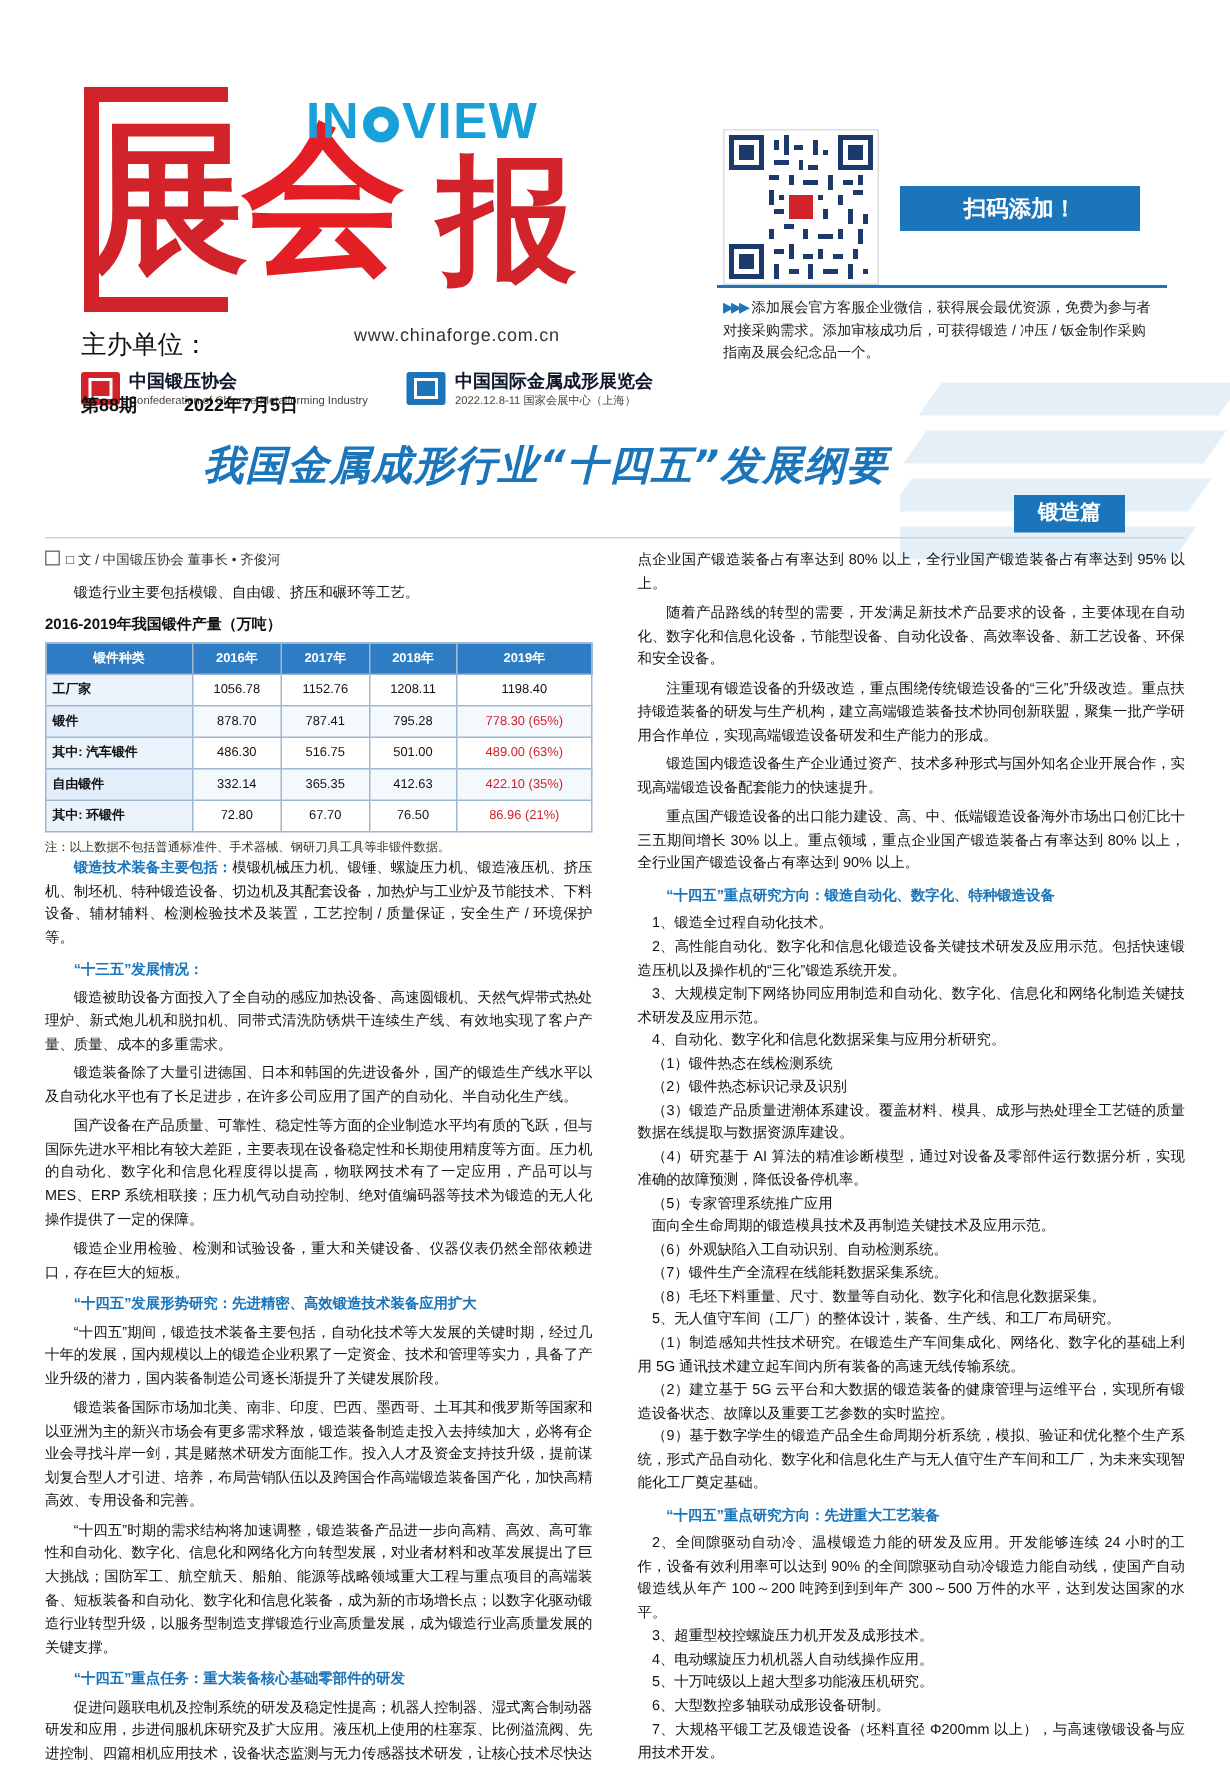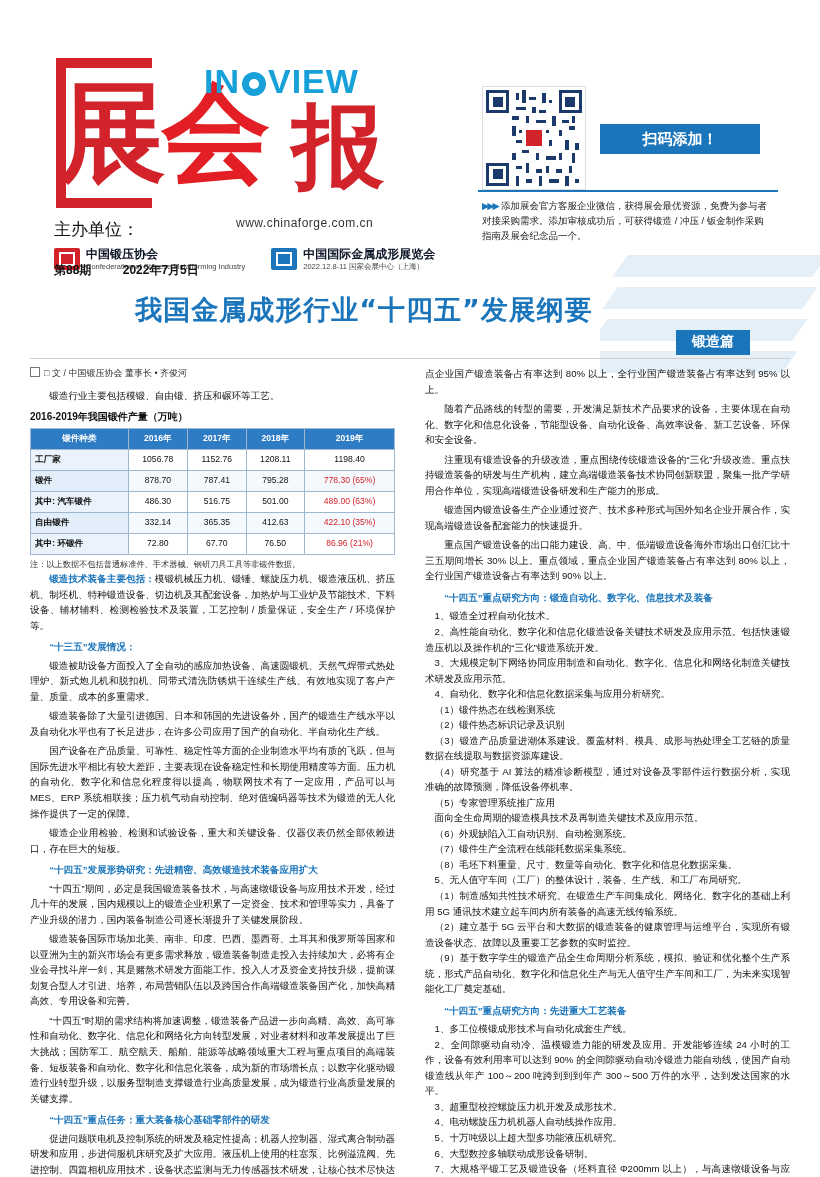--- a/index.html
+++ b/index.html
@@ -51,21 +51,21 @@
   
   .qrbox{position:absolute;left:482px;top:86px;width:104px;height:104px;background:#fff;padding:3px;border:1px solid #ddd;box-sizing:border-box;}
   .qrcanvas{width:100%;height:100%;}
   .scanbar{position:absolute;left:600px;top:124px;width:160px;height:30px;background:#1b75bb;color:#fff;
     font-size:15px;font-weight:bold;display:flex;align-items:center;justify-content:center;}
   .qrnote{position:absolute;left:482px;top:198px;width:290px;font-size:9.5px;line-height:1.6;color:#222;}
   .qrnote .arrows{color:#1b75bb;letter-spacing:-2px;margin-right:3px;}
   .bluerule{position:absolute;left:478px;top:190px;width:300px;height:2px;background:#1b75bb;}
 
   
-  .headline{position:absolute;left:0;top:292px;width:728px;text-align:center;}
+  .headline{position:absolute;left:0;top:292px;width:728px;text-align:center;font-style:italic;}
   .headline h1{
     margin:0;font-size:27px;color:#1b75bb;font-weight:bold;letter-spacing:1px;
     font-family:"DejaVu Sans","Liberation Sans",sans-serif;
   }
   .subtag{position:absolute;right:70px;top:330px;background:#1b75bb;color:#fff;font-size:14px;
     padding:3px 16px 4px 16px;font-weight:bold;}
   .subtag::after{content:"";position:absolute;left:-10px;top:0;border-top:0 solid transparent;}
   .ruleline{position:absolute;left:30px;top:358px;width:760px;height:1px;background:#cfcfcf;}
 
   
@@ -281,36 +281,36 @@
       </table>
       <div class="note">注：以上数据不包括普通标准件、手术器械、钢研刀具工具等非锻件数据。</div>
 
       <p><b class="sec" style="display:inline;text-indent:0">锻造技术装备主要包括：</b><span>模锻机械压力机、锻锤、螺旋压力机、锻造液压机、挤压机、制坯机、特种锻造设备、切边机及其配套设备，加热炉与工业炉及节能技术、下料设备、辅材辅料、检测检验技术及装置，工艺控制 / 质量保证，安全生产 / 环境保护等。</span></p>
       <div class="sec">“十三五”发展情况：</div>
       <p>锻造被助设备方面投入了全自动的感应加热设备、高速圆锻机、天然气焊带式热处理炉、新式炮儿机和脱扣机、同带式清洗防锈烘干连续生产线、有效地实现了客户产量、质量、成本的多重需求。</p>
       <p>锻造装备除了大量引进德国、日本和韩国的先进设备外，国产的锻造生产线水平以及自动化水平也有了长足进步，在许多公司应用了国产的自动化、半自动化生产线。</p>
       <p>国产设备在产品质量、可靠性、稳定性等方面的企业制造水平均有质的飞跃，但与国际先进水平相比有较大差距，主要表现在设备稳定性和长期使用精度等方面。压力机的自动化、数字化和信息化程度得以提高，物联网技术有了一定应用，产品可以与 MES、ERP 系统相联接；压力机气动自动控制、绝对值编码器等技术为锻造的无人化操作提供了一定的保障。</p>
       <p>锻造企业用检验、检测和试验设备，重大和关键设备、仪器仪表仍然全部依赖进口，存在巨大的短板。</p>
       <div class="sec">“十四五”发展形势研究：先进精密、高效锻造技术装备应用扩大</div>
-      <p>“十四五”期间，必定是我国锻造装备技术，与高速镦锻设备与应用技术开发，经过几十年的发展，国内规模以上的锻造企业积累了一定资金、技术和管理等实力，具备了产业升级的潜力，国内装备制造公司逐长渐提升了关键发展阶段。</p>
+      <p>“十四五”期间，锻造技术装备主要包括，自动化技术等大发展的关键时期，经过几十年的发展，国内规模以上的锻造企业积累了一定资金、技术和管理等实力，具备了产业升级的潜力，国内装备制造公司逐长渐提升了关键发展阶段。</p>
       <p>锻造装备国际市场加北美、南非、印度、巴西、墨西哥、土耳其和俄罗斯等国家和以亚洲为主的新兴市场会有更多需求释放，锻造装备制造走投入去持续加大，必将有企业会寻找斗岸一剑，其是赌熬术研发方面能工作。投入人才及资金支持技升级，提前谋划复合型人才引进、培养，布局营销队伍以及跨国合作高端锻造装备国产化，加快高精高效、专用设备和完善。</p>
       <p>“十四五”时期的需求结构将加速调整，锻造装备产品进一步向高精、高效、高可靠性和自动化、数字化、信息化和网络化方向转型发展，对业者材料和改革发展提出了巨大挑战；国防军工、航空航天、船舶、能源等战略领域重大工程与重点项目的高端装备、短板装备和自动化、数字化和信息化装备，成为新的市场增长点；以数字化驱动锻造行业转型升级，以服务型制造支撑锻造行业高质量发展，成为锻造行业高质量发展的关键支撑。</p>
       <div class="sec">“十四五”重点任务：重大装备核心基础零部件的研发</div>
       <p>促进问题联电机及控制系统的研发及稳定性提高；机器人控制器、湿式离合制动器研发和应用，步进伺服机床研究及扩大应用。液压机上使用的柱塞泵、比例溢流阀、先进控制、四篇相机应用技术，设备状态监测与无力传感器技术研发，让核心技术尽快达到国际先进水平，实现关键核心部件的自给自足。</p>
 
     </div>
 
     <div class="col colR">
       <p style="text-indent:0">点企业国产锻造装备占有率达到 80% 以上，全行业国产锻造装备占有率达到 95% 以上。</p>
       <p>随着产品路线的转型的需要，开发满足新技术产品要求的设备，主要体现在自动化、数字化和信息化设备，节能型设备、自动化设备、高效率设备、新工艺设备、环保和安全设备。</p>
       <p>注重现有锻造设备的升级改造，重点围绕传统锻造设备的“三化”升级改造。重点扶持锻造装备的研发与生产机构，建立高端锻造装备技术协同创新联盟，聚集一批产学研用合作单位，实现高端锻造设备研发和生产能力的形成。</p>
       <p>锻造国内锻造设备生产企业通过资产、技术多种形式与国外知名企业开展合作，实现高端锻造设备配套能力的快速提升。</p>
       <p>重点国产锻造设备的出口能力建设、高、中、低端锻造设备海外市场出口创汇比十三五期间增长 30% 以上。重点领域，重点企业国产锻造装备占有率达到 80% 以上，全行业国产锻造设备占有率达到 90% 以上。</p>
 
-      <div class="sec">“十四五”重点研究方向：锻造自动化、数字化、信息技术及装备</div>
+      <div class="sec">“十四五”重点研究方向：锻造自动化、数字化、特种锻造设备</div>
       <ol>
         <li>1、锻造全过程自动化技术。</li>
         <li>2、高性能自动化、数字化和信息化锻造设备关键技术研发及应用示范。包括快速锻造压机以及操作机的“三化”锻造系统开发。</li>
         <li>3、大规模定制下网络协同应用制造和自动化、数字化、信息化和网络化制造关键技术研发及应用示范。</li>
         <li>4、自动化、数字化和信息化数据采集与应用分析研究。</li>
         <li>（1）锻件热态在线检测系统</li>
         <li>（2）锻件热态标识记录及识别</li>
         <li>（3）锻造产品质量进潮体系建设。覆盖材料、模具、成形与热处理全工艺链的质量数据在线提取与数据资源库建设。</li>
         <li>（4）研究基于 AI 算法的精准诊断模型，通过对设备及零部件运行数据分析，实现准确的故障预测，降低设备停机率。</li>
         <li>（5）专家管理系统推广应用</li>
@@ -319,21 +319,20 @@
         <li>（7）锻件生产全流程在线能耗数据采集系统。</li>
         <li>（8）毛坯下料重量、尺寸、数量等自动化、数字化和信息化数据采集。</li>
         <li>5、无人值守车间（工厂）的整体设计，装备、生产线、和工厂布局研究。</li>
         <li>（1）制造感知共性技术研究。在锻造生产车间集成化、网络化、数字化的基础上利用 5G 通讯技术建立起车间内所有装备的高速无线传输系统。</li>
         <li>（2）建立基于 5G 云平台和大数据的锻造装备的健康管理与运维平台，实现所有锻造设备状态、故障以及重要工艺参数的实时监控。</li>
         <li>（9）基于数字学生的锻造产品全生命周期分析系统，模拟、验证和优化整个生产系统，形式产品自动化、数字化和信息化生产与无人值守生产车间和工厂，为未来实现智能化工厂奠定基础。</li>
       </ol>
 
       <div class="sec">“十四五”重点研究方向：先进重大工艺装备</div>
       <ol>
-        <li>1、多工位模锻成形技术与自动化成套生产线。</li>
         <li>2、全间隙驱动自动冷、温模锻造力能的研发及应用。开发能够连续 24 小时的工作，设备有效利用率可以达到 90% 的全间隙驱动自动冷锻造力能自动线，使国产自动锻造线从年产 100～200 吨跨到到到年产 300～500 万件的水平，达到发达国家的水平。</li>
         <li>3、超重型校控螺旋压力机开发及成形技术。</li>
         <li>4、电动螺旋压力机机器人自动线操作应用。</li>
         <li>5、十万吨级以上超大型多功能液压机研究。</li>
         <li>6、大型数控多轴联动成形设备研制。</li>
         <li>7、大规格平锻工艺及锻造设备（坯料直径 Φ200mm 以上），与高速镦锻设备与应用技术开发。</li>
 
       </ol>
     </div>
 

